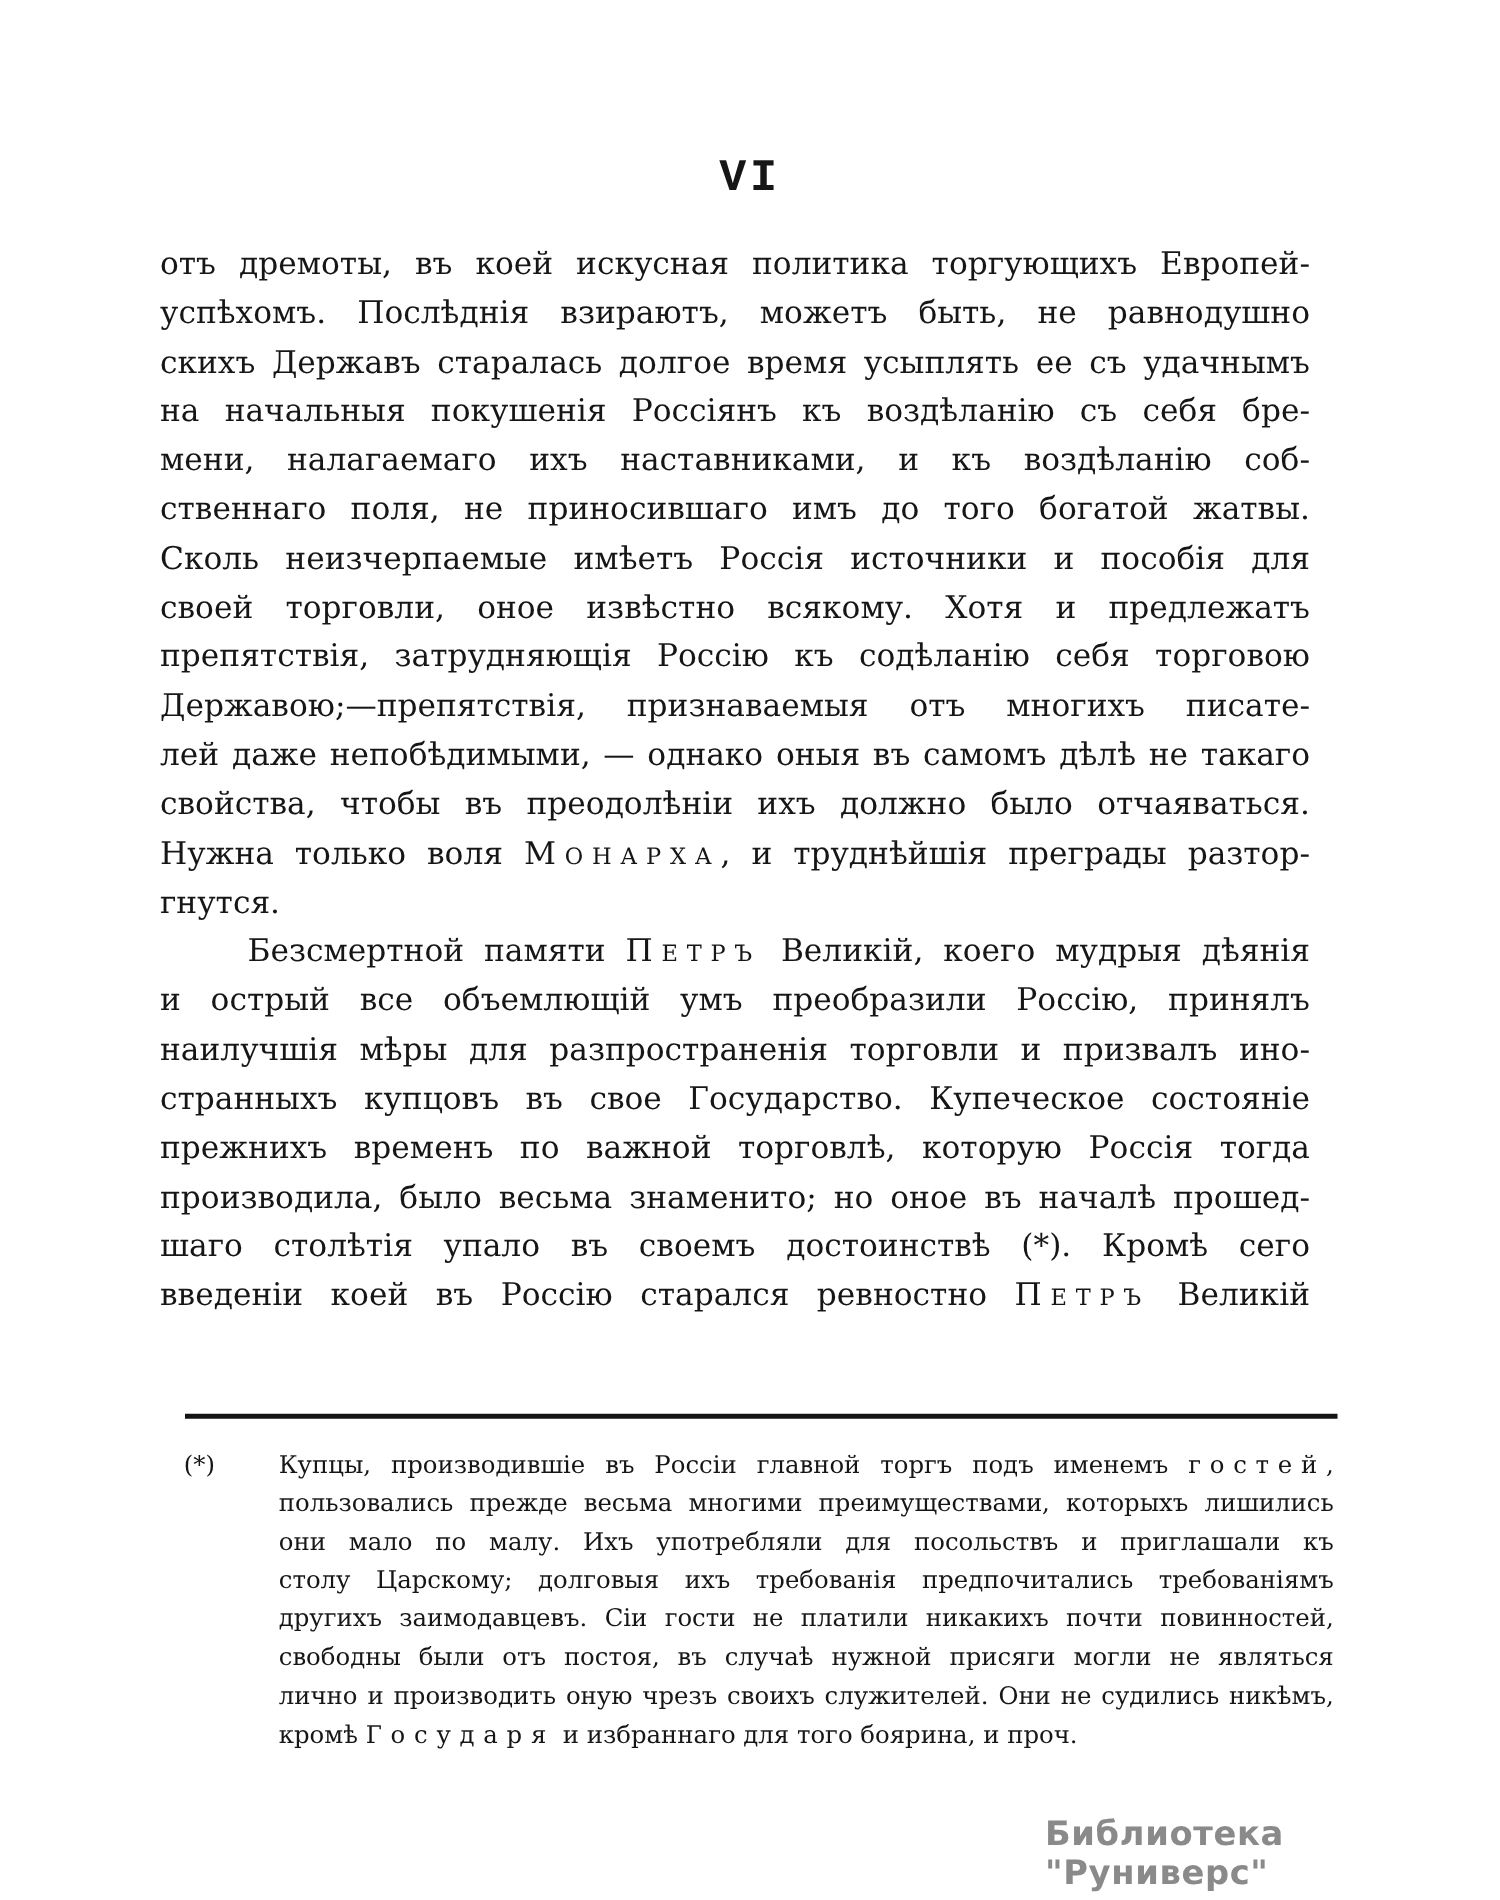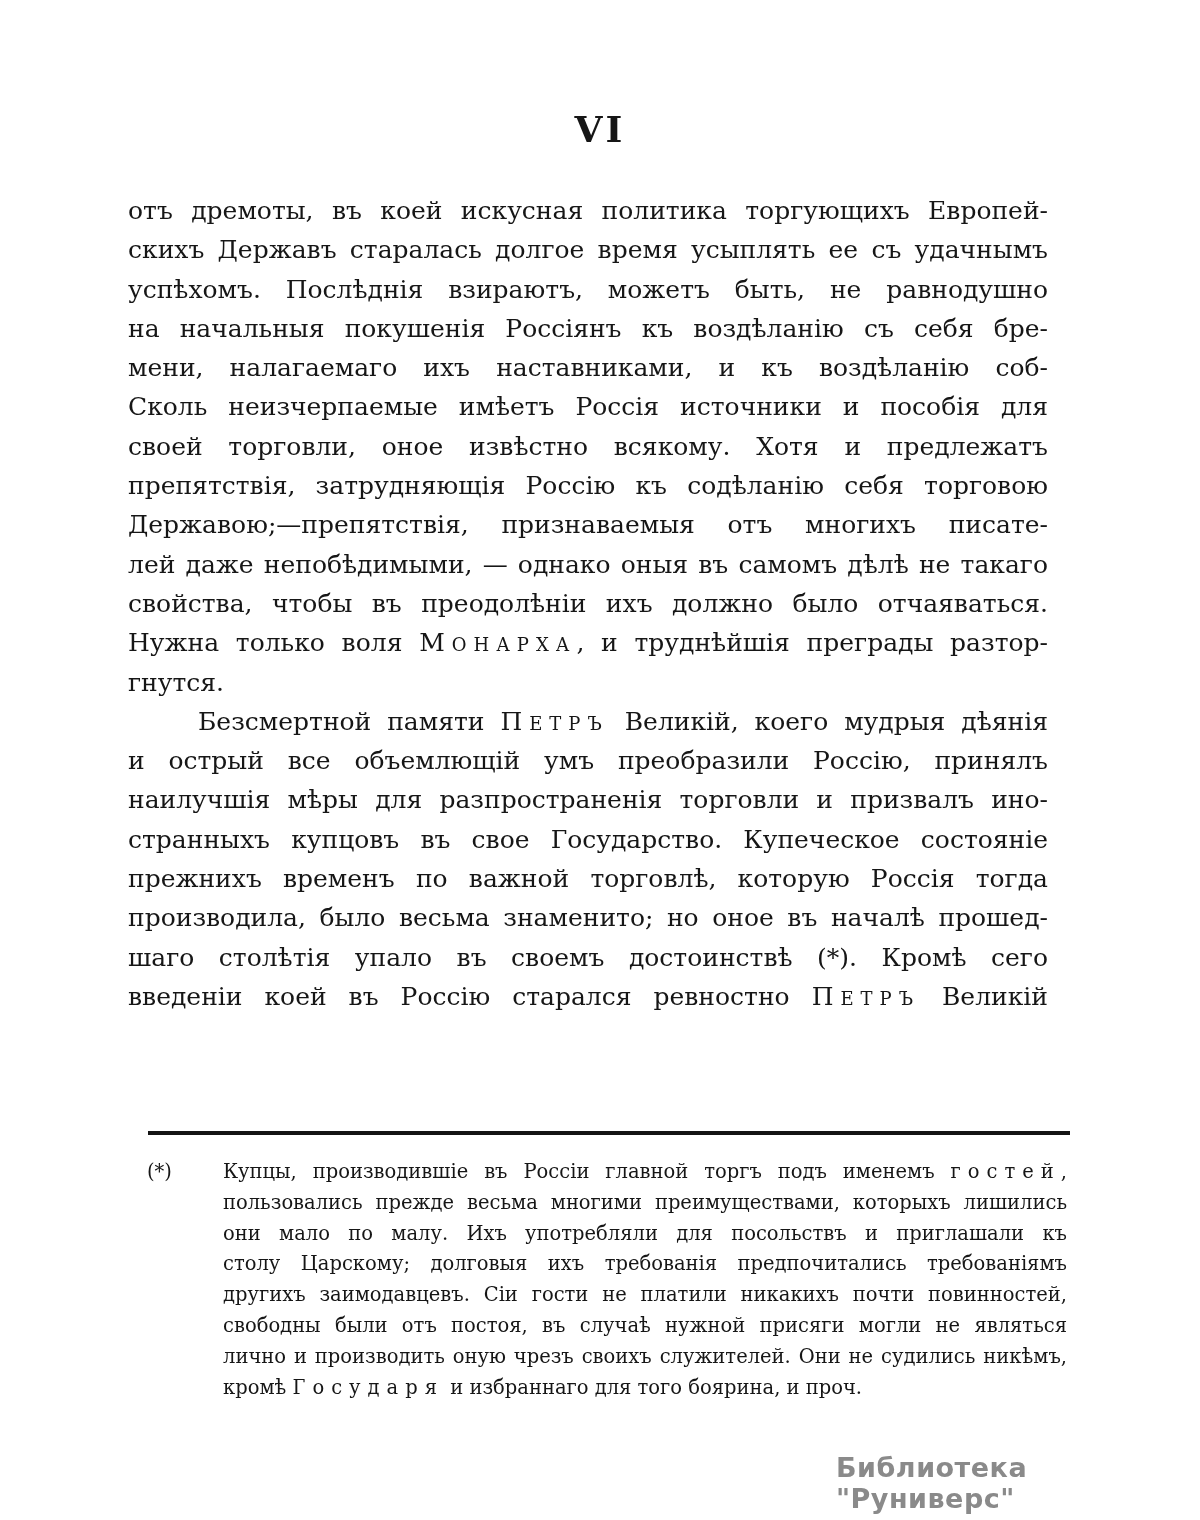--- a/index.html
+++ b/index.html
@@ -7,27 +7,28 @@
     position: relative;
     width: 1200px;
     height: 1520px;
     background: #ffffff;
     font-family: "DejaVu Serif", serif;
     color: #161616;
     overflow: hidden;
   }
   .pagenum {
     position: absolute;
-    top: 108px;
+    top: 122px;
     left: 0;
     width: 100%;
     text-align: center;
     font-size: 36px;
     letter-spacing: 3px;
     font-weight: 700;
+    font-family: Liberation Mono, monospace;
   }
   .body-text {
     position: absolute;
     left: 128px;
     top: 191px;
     width: 920px;
     font-size: 25px;
     line-height: 39.3px;
   }
   .line {
@@ -81,24 +82,25 @@
 </style>
 </head>
 <body>
 
 <div class="page">
 
   <div class="pagenum">VI</div>
 
   <div class="body-text">
       <div class="line j"><span>отъ дремоты, въ коей искусная политика торгующихъ Европей-</span></div>
+      <div class="line j"><span>успѣхомъ. Послѣднія взираютъ, можетъ быть, не равнодушно</span></div>
       <div class="line j"><span>скихъ Державъ старалась долгое время усыплять ее съ удачнымъ</span></div>
-      <div class="line j"><span>успѣхомъ. Послѣднія взираютъ, можетъ быть, не равнодушно</span></div>
       <div class="line j"><span>на начальныя покушенія Россіянъ къ воздѣланію съ себя бре-</span></div>
       <div class="line j"><span>мени, налагаемаго ихъ наставниками, и къ воздѣланію соб-</span></div>
+      <div class="line j"><span>ственнаго поля, не приносившаго имъ до того богатой жатвы.</span></div>
       <div class="line j"><span>Сколь неизчерпаемые имѣетъ Россія источники и пособія для</span></div>
       <div class="line j"><span>своей торговли, оное извѣстно всякому. Хотя и предлежатъ</span></div>
       <div class="line j"><span>препятствія, затрудняющія Россію къ содѣланію себя торговою</span></div>
       <div class="line j"><span>Державою;—препятствія, признаваемыя отъ многихъ писате-</span></div>
       <div class="line j"><span>лей даже непобѣдимыми, — однако оныя въ самомъ дѣлѣ не такаго</span></div>
       <div class="line j"><span>свойства, чтобы въ преодолѣніи ихъ должно было отчаяваться.</span></div>
       <div class="line j"><span>Нужна только воля </span><span class="sc">Монарха</span><span>, и труднѣйшія преграды разтор-</span></div>
       <div class="line l"><span>гнутся.</span></div>
       <div class="line j ind"><span>Безсмертной памяти </span><span class="sc">Петръ</span><span> Великій, коего мудрыя дѣянія</span></div>
       <div class="line j"><span>и острый все объемлющій умъ преобразили Россію, принялъ</span></div>

